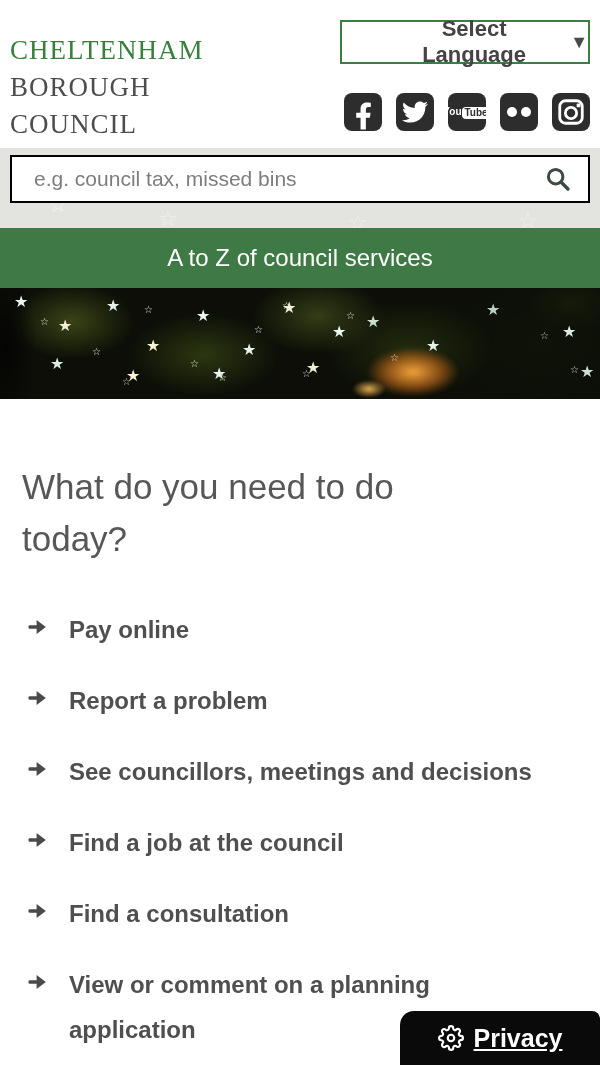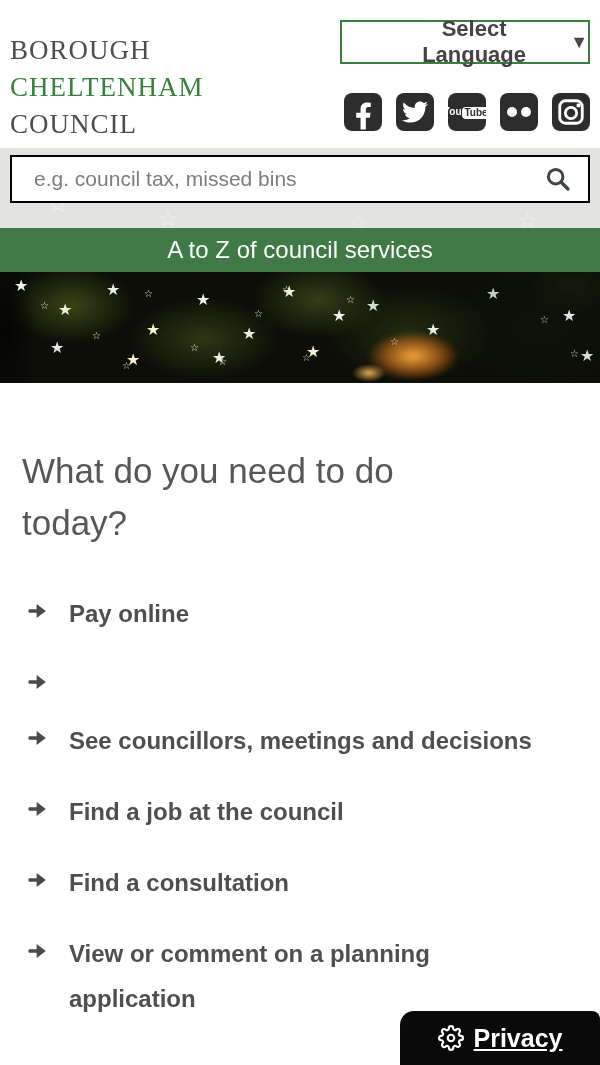--- a/index.html
+++ b/index.html
@@ -36,21 +36,21 @@
     text-shadow:110px 14px 0 rgba(255,255,255,.5), 175px -40px 0 rgba(255,255,255,.45),
       300px 18px 0 rgba(255,255,255,.4), 430px -8px 0 rgba(255,255,255,.5), 470px 16px 0 rgba(255,255,255,.45); }
   .search-box { position:absolute; left:10px; right:10px; top:7px; height:48px; background:#ffffff;
     border:2px solid #000000; display:flex; align-items:center; }
   .search-input { flex:1; height:100%; border:none; outline:none; padding-left:22px;
     font-family:"Liberation Sans", sans-serif; font-size:21px; color:#444444; background:transparent; }
   .search-input::placeholder { color:#7d7d7d; opacity:1; }
   .search-btn { border:none; background:transparent; padding:0 16px 0 8px; cursor:pointer; display:flex; align-items:center; }
 
   
-  .atoz-bar { display:flex; align-items:center; justify-content:center; height:44px; background:#3f7a46;
+  .atoz-bar { display:flex; align-items:center; justify-content:center; height:60px; background:#3f7a46;
     color:#ffffff; font-size:24px; text-decoration:none; cursor:pointer; }
 
   
   .hero { position:relative; height:111px; overflow:hidden; background-color:#0c0e07;
     background-image:
       radial-gradient(ellipse 40px 130px at 1% 55%, rgba(4,5,3,.95), transparent 75%),
       radial-gradient(ellipse 90px 55px at 12% 30%, rgba(72,86,26,.75), transparent 70%),
       radial-gradient(ellipse 110px 60px at 34% 60%, rgba(62,76,23,.65), transparent 70%),
       radial-gradient(ellipse 95px 55px at 53% 25%, rgba(78,92,32,.6), transparent 70%),
       radial-gradient(ellipse 120px 70px at 68% 55%, rgba(48,62,20,.6), transparent 70%),
@@ -89,22 +89,22 @@
     display:flex; align-items:center; justify-content:center; gap:10px;
     font-family:"Liberation Sans", sans-serif; font-size:25px; font-weight:bold; cursor:pointer;text-decoration:underline; }
 </style>
 </head>
 <body>
 
 <div class="page">
 
   <header class="header">
     <div class="logo">
+      <span class="logo-line green">CHELTENHAM</span>
       <span class="logo-line">BOROUGH</span>
-      <span class="logo-line green">CHELTENHAM</span>
       <span class="logo-line">COUNCIL</span>
     </div>
 
     <button class="lang-btn">
       <span>Select Language</span>
       <span class="lang-caret">▼</span>
     </button>
 
     <div class="social-row">
       <div class="social-icon">
@@ -174,20 +174,21 @@
         </span>
         <span class="quick-link-text">Pay online</span>
       </li>
       <li class="quick-link">
         <span class="arrow-ico">
           <svg width="26" height="20" viewBox="0 0 20 20">
               <rect x="0.5" y="8.2" width="11" height="3.6" rx="1.2" fill="#4a4a4a"></rect>
               <path d="M8.6 3.1 L17.8 10 L8.6 16.9 Z" fill="#4a4a4a"></path>
             </svg>
         </span>
+        <span class="quick-link-text">Report a problem</span>
       </li>
       <li class="quick-link">
         <span class="arrow-ico">
           <svg width="26" height="20" viewBox="0 0 20 20">
               <rect x="0.5" y="8.2" width="11" height="3.6" rx="1.2" fill="#4a4a4a"></rect>
               <path d="M8.6 3.1 L17.8 10 L8.6 16.9 Z" fill="#4a4a4a"></path>
             </svg>
         </span>
         <span class="quick-link-text">See councillors, meetings and decisions</span>
       </li>

